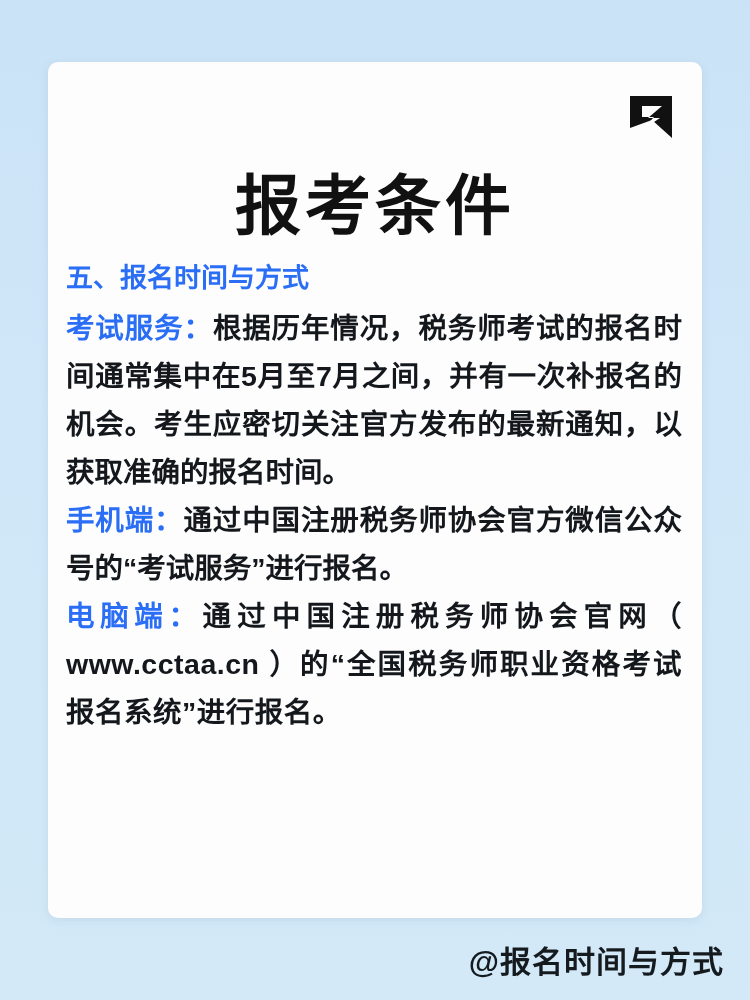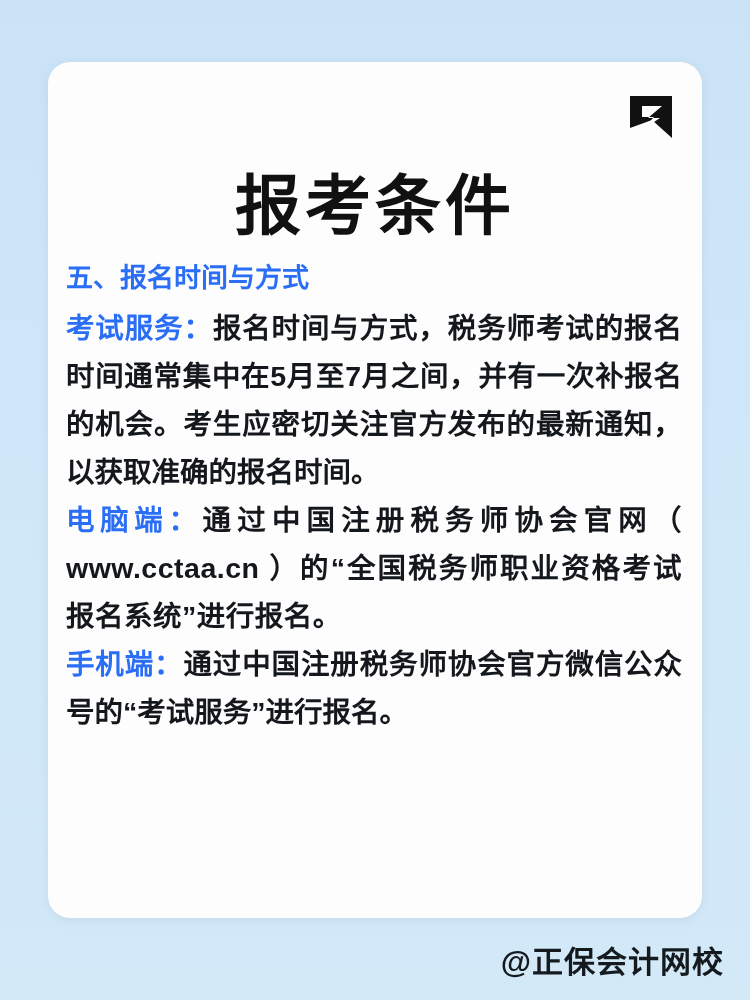--- a/index.html
+++ b/index.html
@@ -21,21 +21,21 @@
     height: 1000px;
     background: linear-gradient(180deg, #cae3f6 0%, #cfe7f8 40%, #d3e9f8 100%);
   }
   .card {
     position: absolute;
     left: 48px;
     top: 62px;
     width: 654px;
     height: 856px;
     background: #fdfdfd;
-    border-radius: 22px;
+    border-radius: 10px;
     box-shadow: 0 2px 10px rgba(120,150,180,0.18);
     overflow: hidden;
   }
   .corner-mark {
     position: absolute;
     right: 28px;
     top: 32px;
     width: 46px;
     height: 46px;
   }
@@ -106,30 +106,30 @@
         <path d="M14 12 H34 L20 24 H32 L14 36 L26 23 H14 Z" fill="#fdfdfd"></path>
       </svg>
     </div>
 
     <div class="title">报考条件</div>
 
     <div class="body-text">
       <span class="sub-head">五、报名时间与方式</span>
 
       <p class="para">
-        <span class="lbl">考试服务：</span><span>报名时间与方式，税务师考试的报名时间通常集中在5月至7月之间，并有一次补报名的机会。考生应密切关注官方发布的最新通知，以获取准确的报名时间。</span>
+        <span class="lbl">考试服务：</span><span>根据历年情况，税务师考试的报名时间通常集中在5月至7月之间，并有一次补报名的机会。考生应密切关注官方发布的最新通知，以获取准确的报名时间。</span>
       </p>
 
 
       <p class="para">
-        <span class="lbl">电脑端：</span><span class="url">通过中国注册税务师协会官网（ www.cctaa.cn ）的“全国税务师职业资格考试报名系统”进行报名。</span>
+        <span class="lbl">手机端：</span><span>通过中国注册税务师协会官方微信公众号的“考试服务”进行报名。</span>
       </p>
 
       <p class="para">
-        <span class="lbl">手机端：</span><span>通过中国注册税务师协会官方微信公众号的“考试服务”进行报名。</span>
+        <span class="lbl">电脑端：</span><span class="url">通过中国注册税务师协会官网（ www.cctaa.cn ）的“全国税务师职业资格考试报名系统”进行报名。</span>
       </p>
     </div>
 
   </div>
 
-  <div class="watermark">@正保会计网校</div>
+  <div class="watermark">@报名时间与方式</div>
 
 </div>
 
 </body></html>

